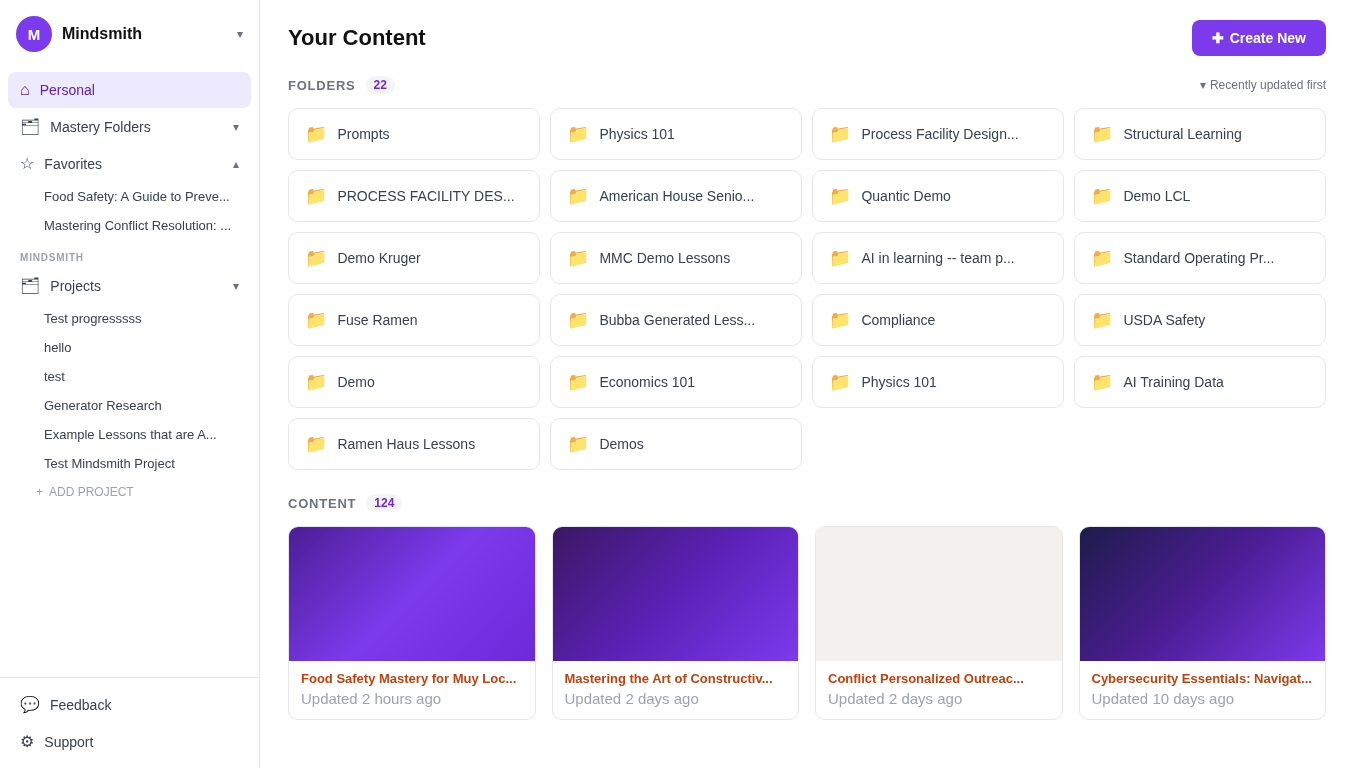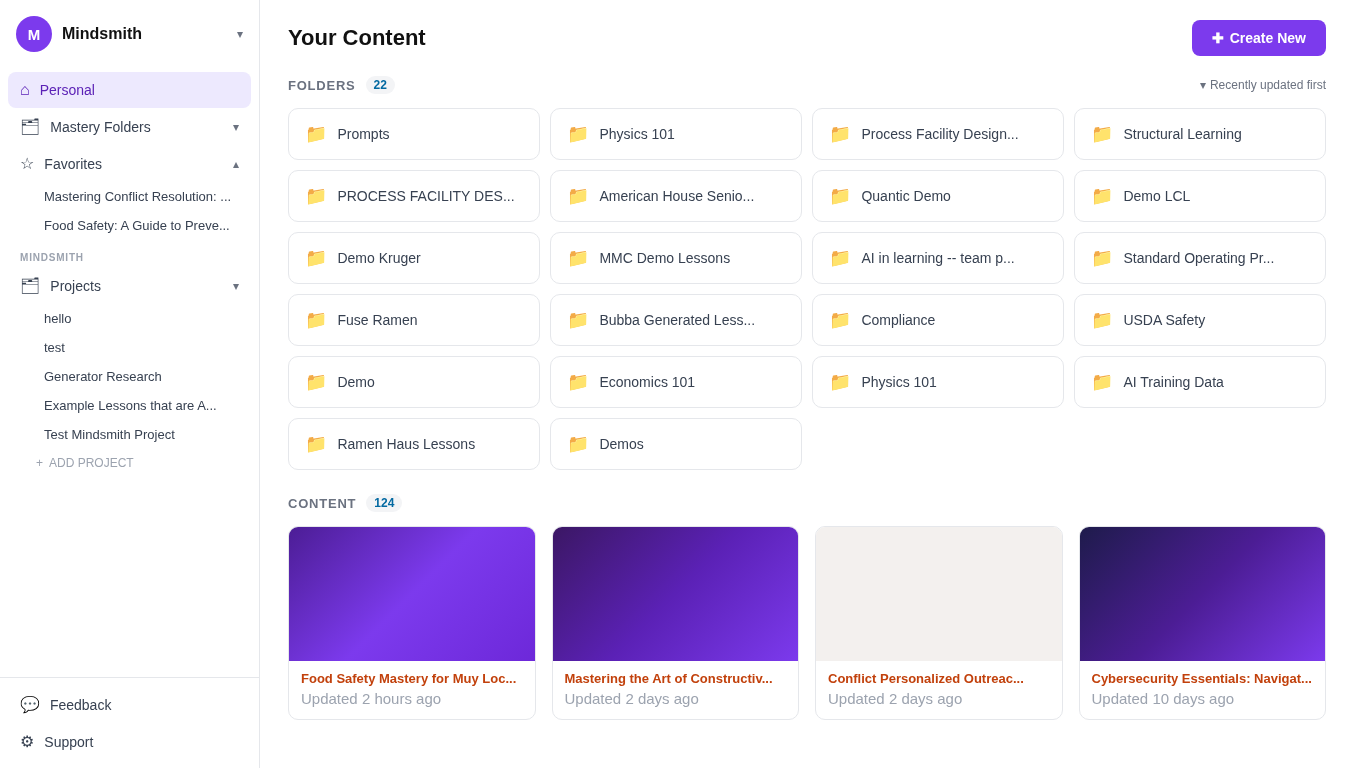--- a/index.html
+++ b/index.html
@@ -168,21 +168,21 @@
     .section-title {
       font-size: 13px;
       font-weight: 600;
       color: #6b7280;
       text-transform: uppercase;
       letter-spacing: 0.06em;
     }
 
     .count-badge {
       background: #f3f4f6;
-      color: #0369a1;
+      color: #6d28d9;
       font-size: 12px;
       font-weight: 600;
       padding: 2px 8px;
       border-radius: 12px;
     }
 
     .sort-btn {
       display: flex;
       align-items: center;
       gap: 4px;
@@ -285,31 +285,32 @@
       <span class="nav-item-label">Mastery Folders</span>
       <span class="chevron-icon">▾</span>
     </div>
 
     <div class="nav-item">
       <span class="nav-item-icon">☆</span>
       <span class="nav-item-label">Favorites</span>
       <span class="chevron-icon">▴</span>
     </div>
 
+    <div class="sub-item">Food Safety: A Guide to Preve...</div>
     <div class="sub-item">Mastering Conflict Resolution: ...</div>
-    <div class="sub-item">Food Safety: A Guide to Preve...</div>
 
     <div class="section-label">MINDSMITH</div>
 
     <div class="nav-item">
       <span class="nav-item-icon">🗂</span>
       <span class="nav-item-label">Projects</span>
       <span class="chevron-icon">▾</span>
     </div>
 
+    <div class="sub-item">Test progresssss</div>
     <div class="sub-item">hello</div>
     <div class="sub-item">test</div>
     <div class="sub-item">Generator Research</div>
     <div class="sub-item">Example Lessons that are A...</div>
     <div class="sub-item">Test Mindsmith Project</div>
 
     <div class="add-project">
       <span>+</span>
       <span>ADD PROJECT</span>
     </div>

